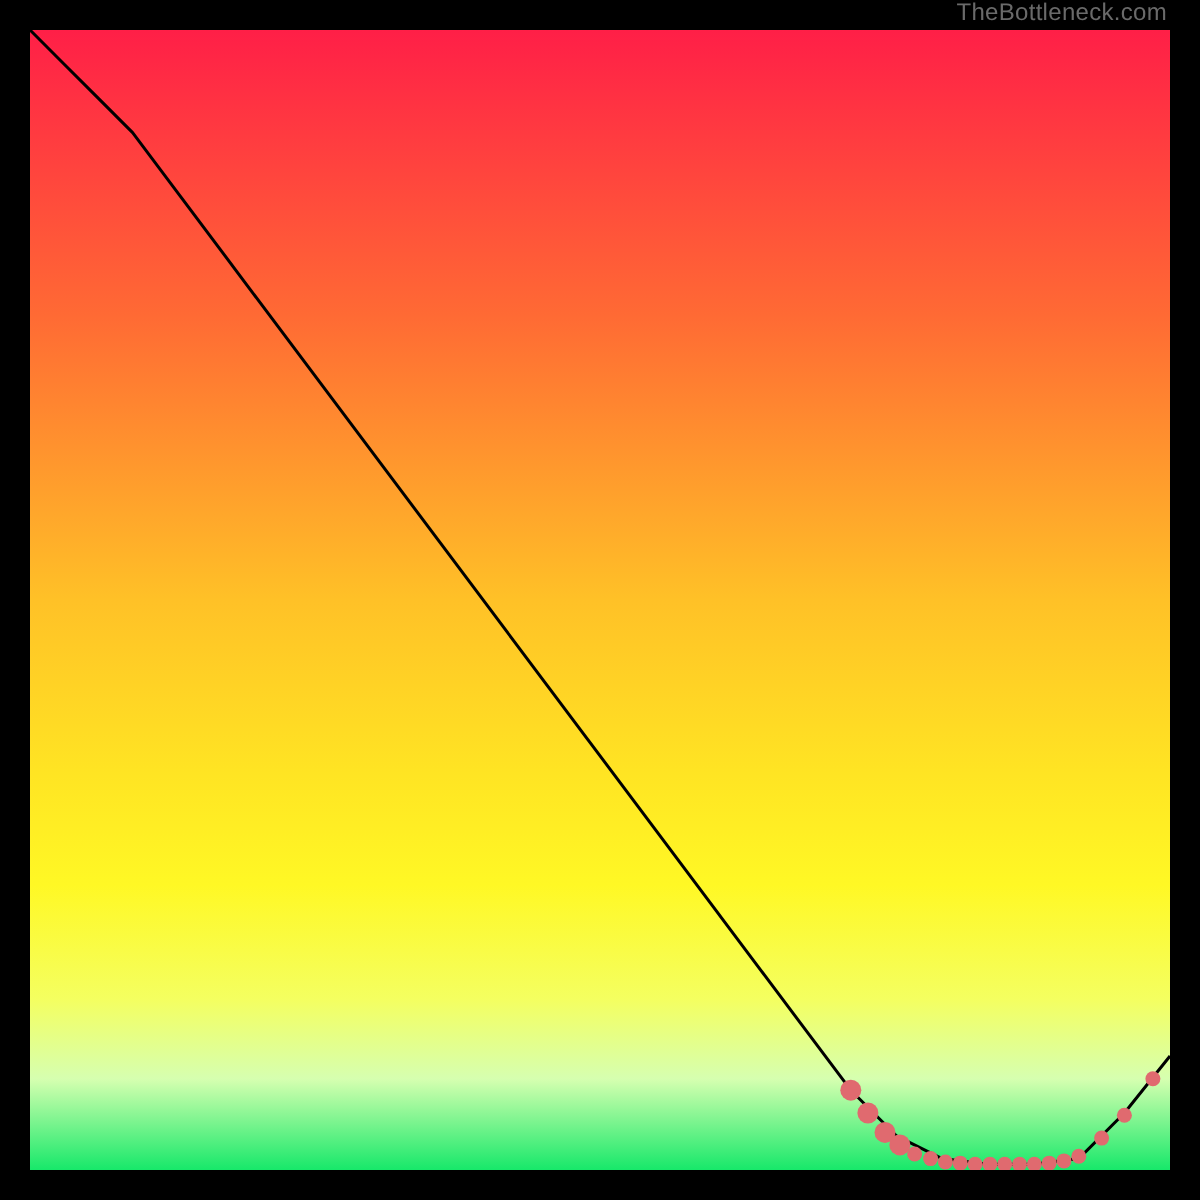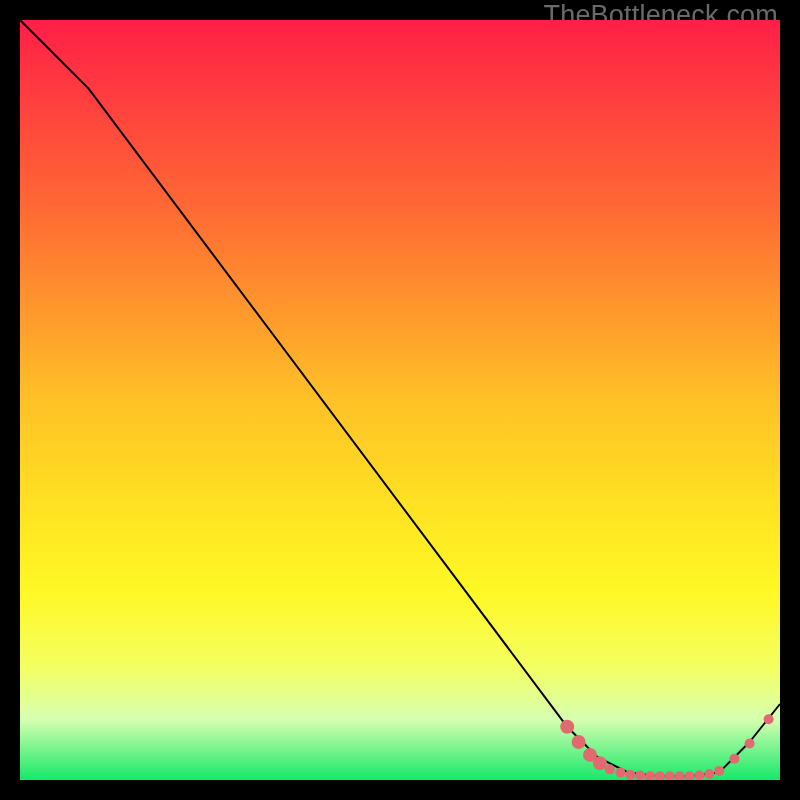--- a/index.html
+++ b/index.html
@@ -22,21 +22,21 @@
     left: 20px;
     top: 20px;
     width: 760px;
     height: 760px;
   }
   .watermark {
     position: absolute;
     top: 0px;
     right: 22px;
     color: #6a6a6a;
-    font-size: 27px;
+    font-size: 16px;
     letter-spacing: 0.2px;
     font-weight: 500;
   }
 </style>
 </head>
 <body>
 
 <div class="stage">
 
   <div class="watermark">TheBottleneck.com</div>

